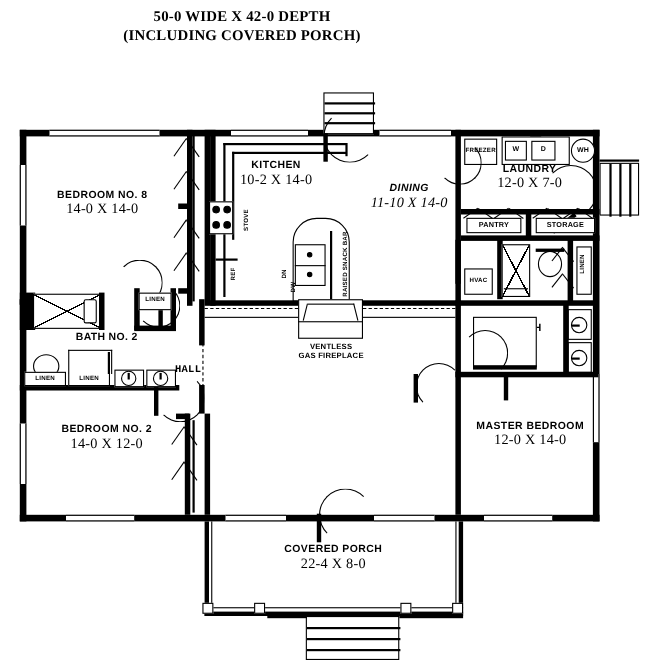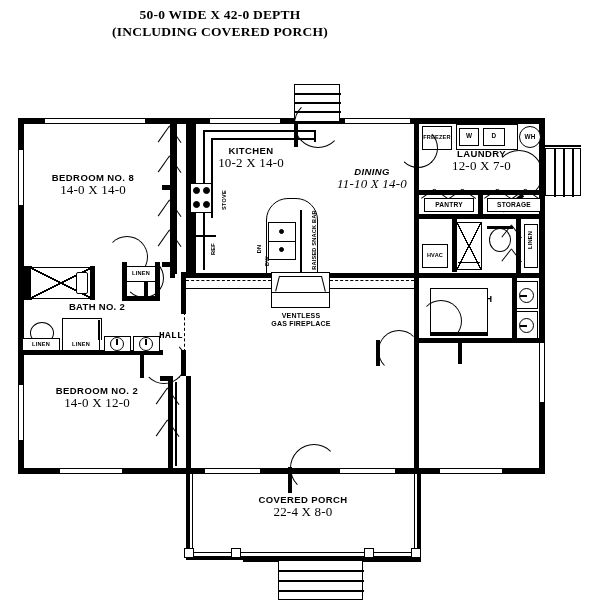--- a/index.html
+++ b/index.html
@@ -361,20 +361,24 @@
   <div class="box" style="left:516px;top:311px;width:22px;height:28px;"></div>
   <div class="circ" style="left:519px;top:318px;width:15px;height:15px;"></div>
   <div class="tw" style="left:520px;top:325px;width:7px;height:1.6px;"></div>
   <div class="w" style="left:512px;top:276px;width:5px;height:66px;"></div>
   <div class="w" style="left:414px;top:338px;width:130px;height:5px;"></div>
 
   <div class="arc q2" style="left:420px;top:300px;width:42px;height:42px;"></div>
   <div class="dleaf" style="left:458px;top:340px;width:4px;height:24px;"></div>
 
   <div class="w" style="left:414px;top:278px;width:5px;height:190px;"></div>
+  <div class="rl" style="left:420px;top:382px;width:124px;">
+    <div class="n">MASTER BEDROOM</div>
+    <div class="d">12-0 X 14-0</div>
+  </div>
 
   <div class="arc q1" style="left:378px;top:330px;width:42px;height:42px;"></div>
   <div class="dleaf" style="left:376px;top:340px;width:4px;height:26px;"></div>
 
 
   <div class="dash" style="left:186px;top:280px;width:85px;"></div>
   <div class="dash" style="left:330px;top:280px;width:84px;"></div>
   <div class="tw" style="left:186px;top:288px;width:85px;height:1.4px;"></div>
   <div class="tw" style="left:330px;top:288px;width:84px;height:1.4px;"></div>
 

